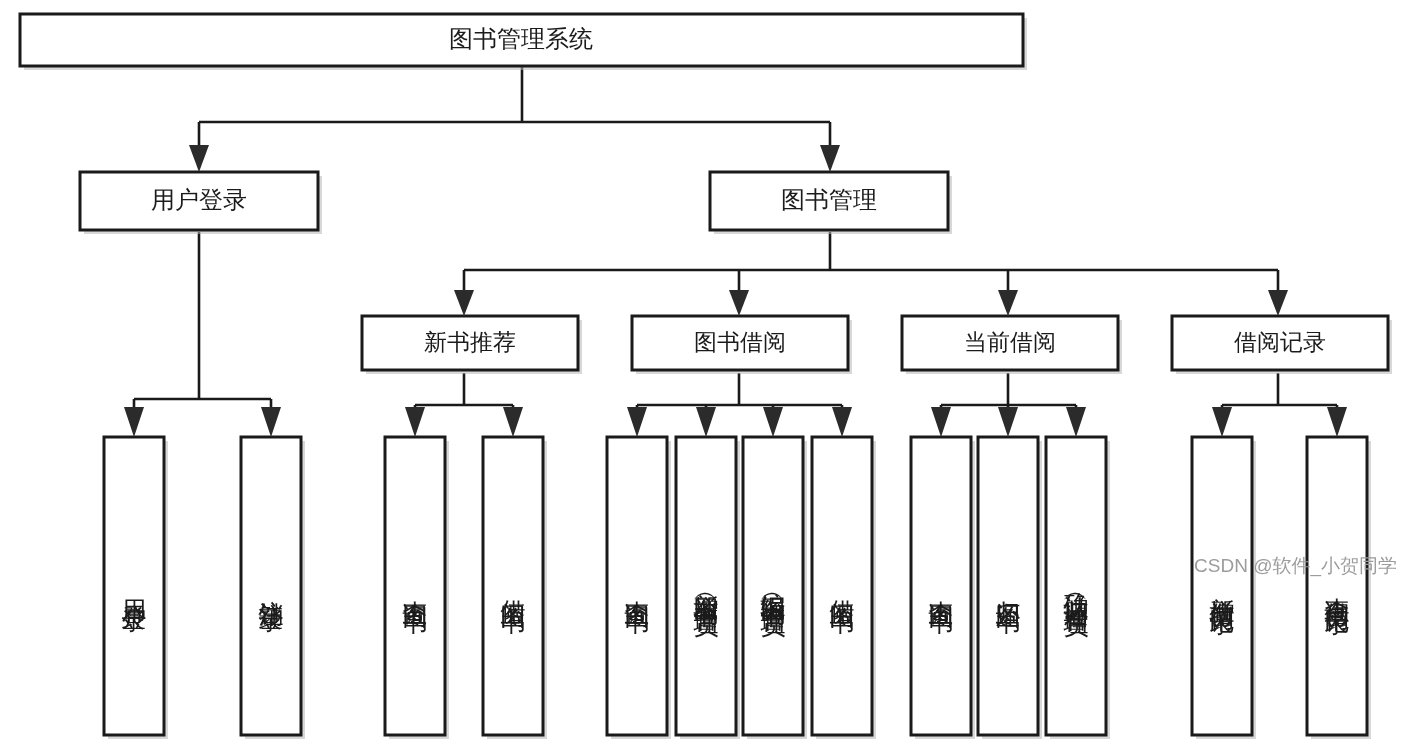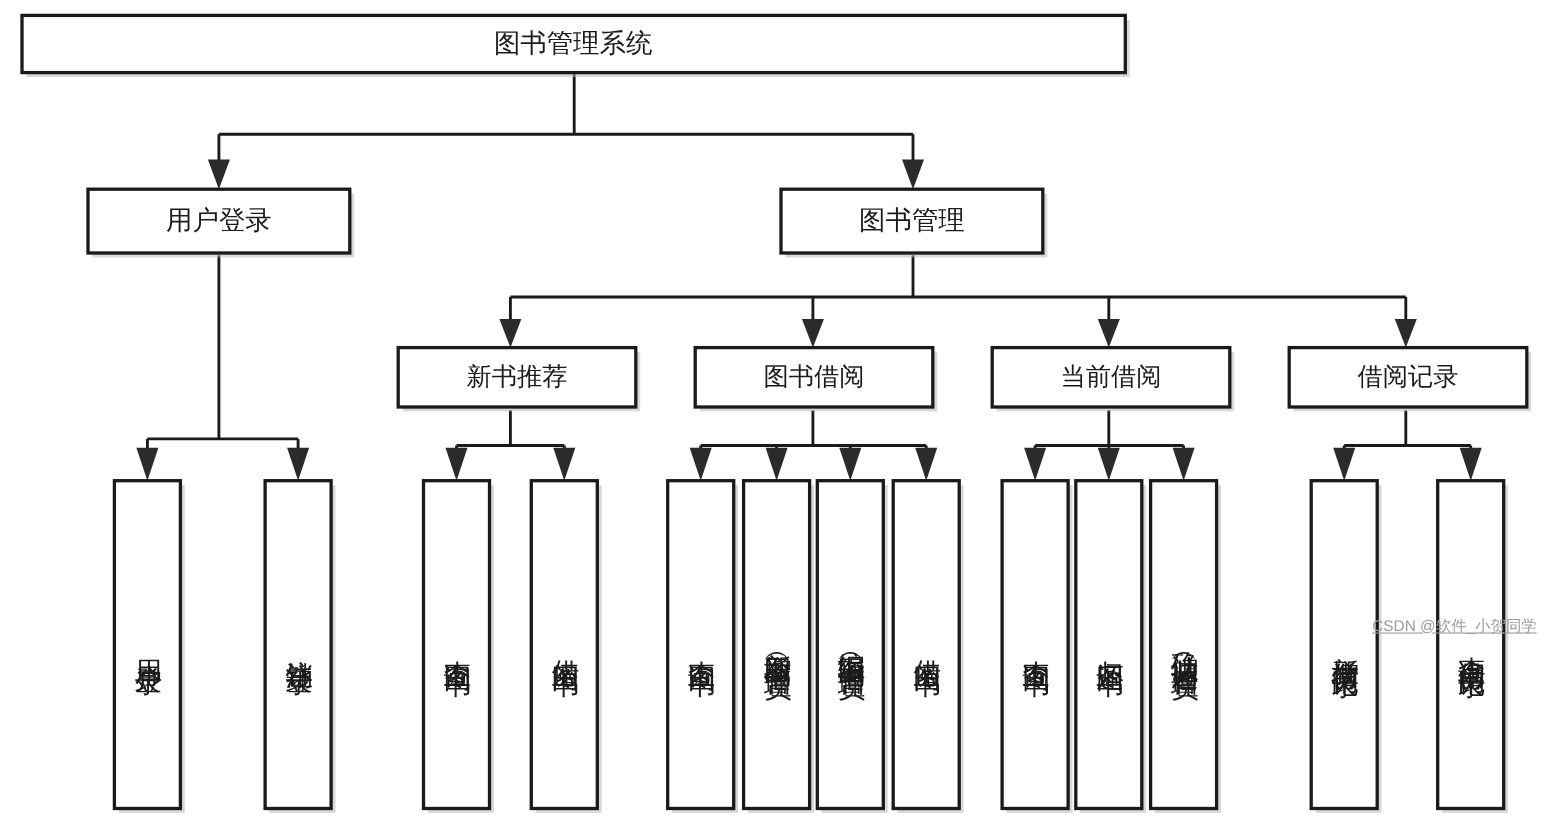--- a/index.html
+++ b/index.html
@@ -71,25 +71,24 @@
     justify-content: center;
     white-space: nowrap;
     pointer-events: none;
     user-select: none;
   }
   .watermark {
     position: absolute;
     right: 8px;
     bottom: 6px;
     font-family: "Liberation Sans", "DejaVu Sans", sans-serif;
-    font-size: 14px;
+    font-size: 19px;
     color: #9c9c9c;
     white-space: nowrap;
     user-select: none;
-    text-decoration: underline;
   }
 </style>
 </head>
 <body>
 
 <div id="diagram-root">
 
   <svg class="diagram-canvas" viewBox="0 0 1405 747">
 
     <g>

